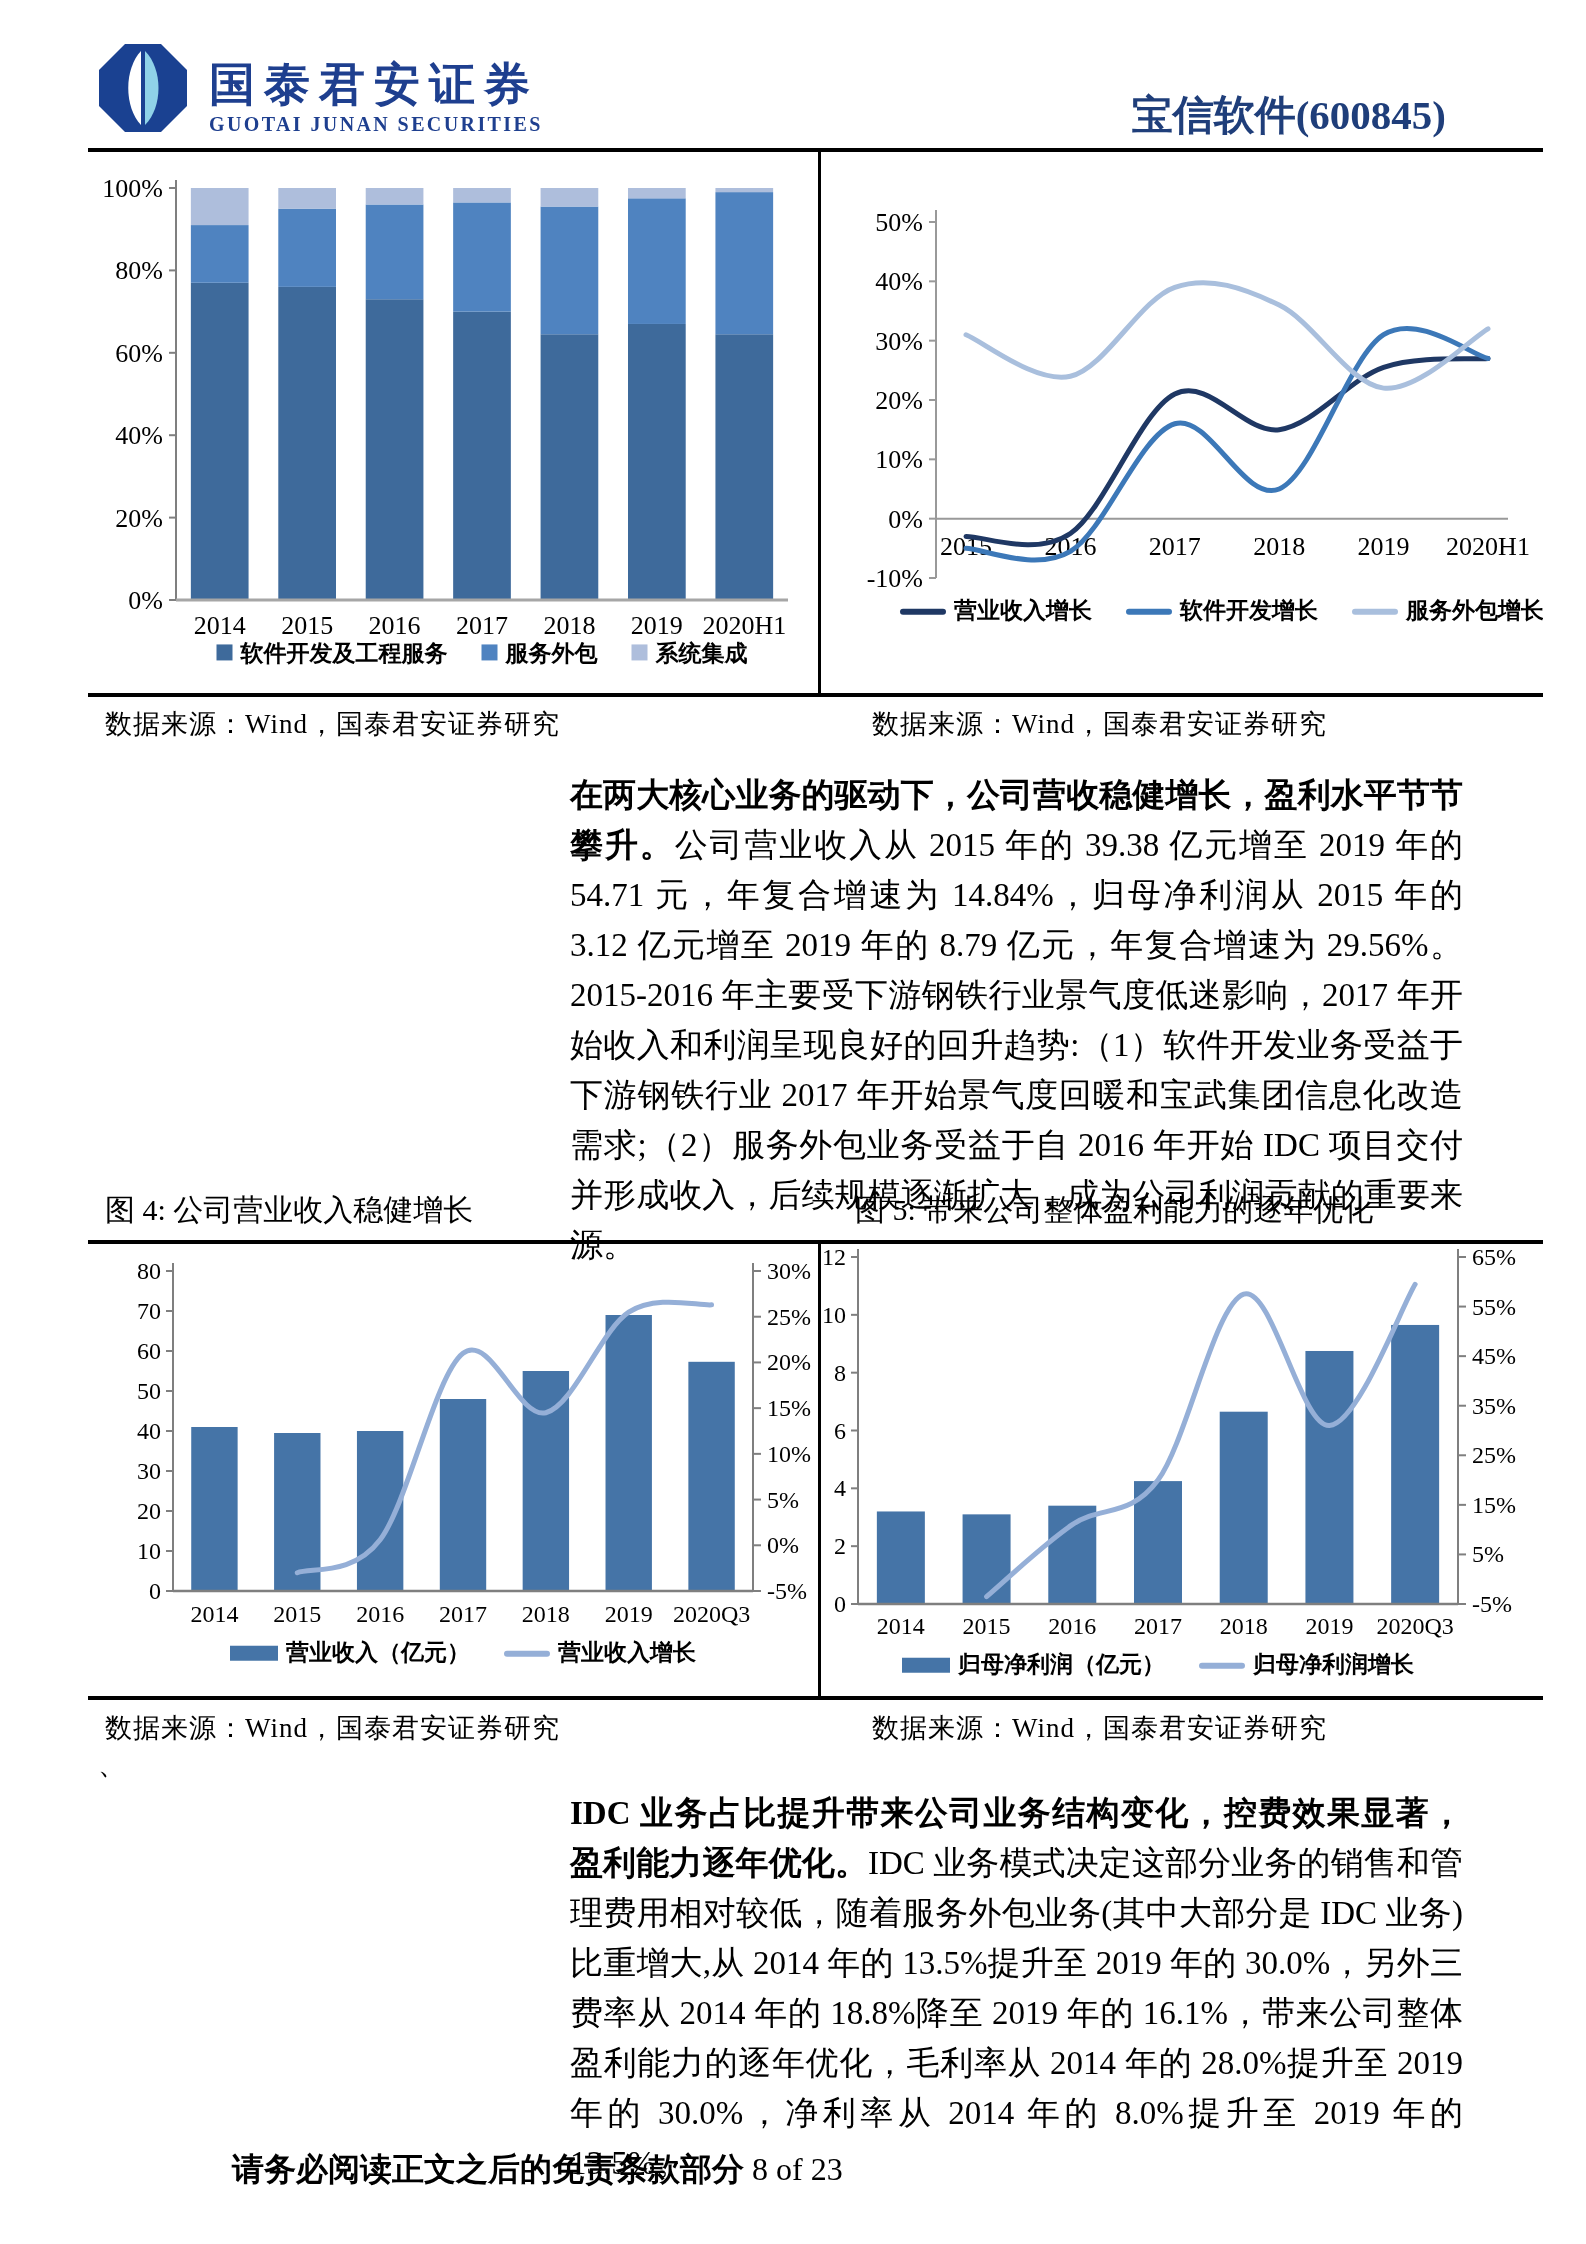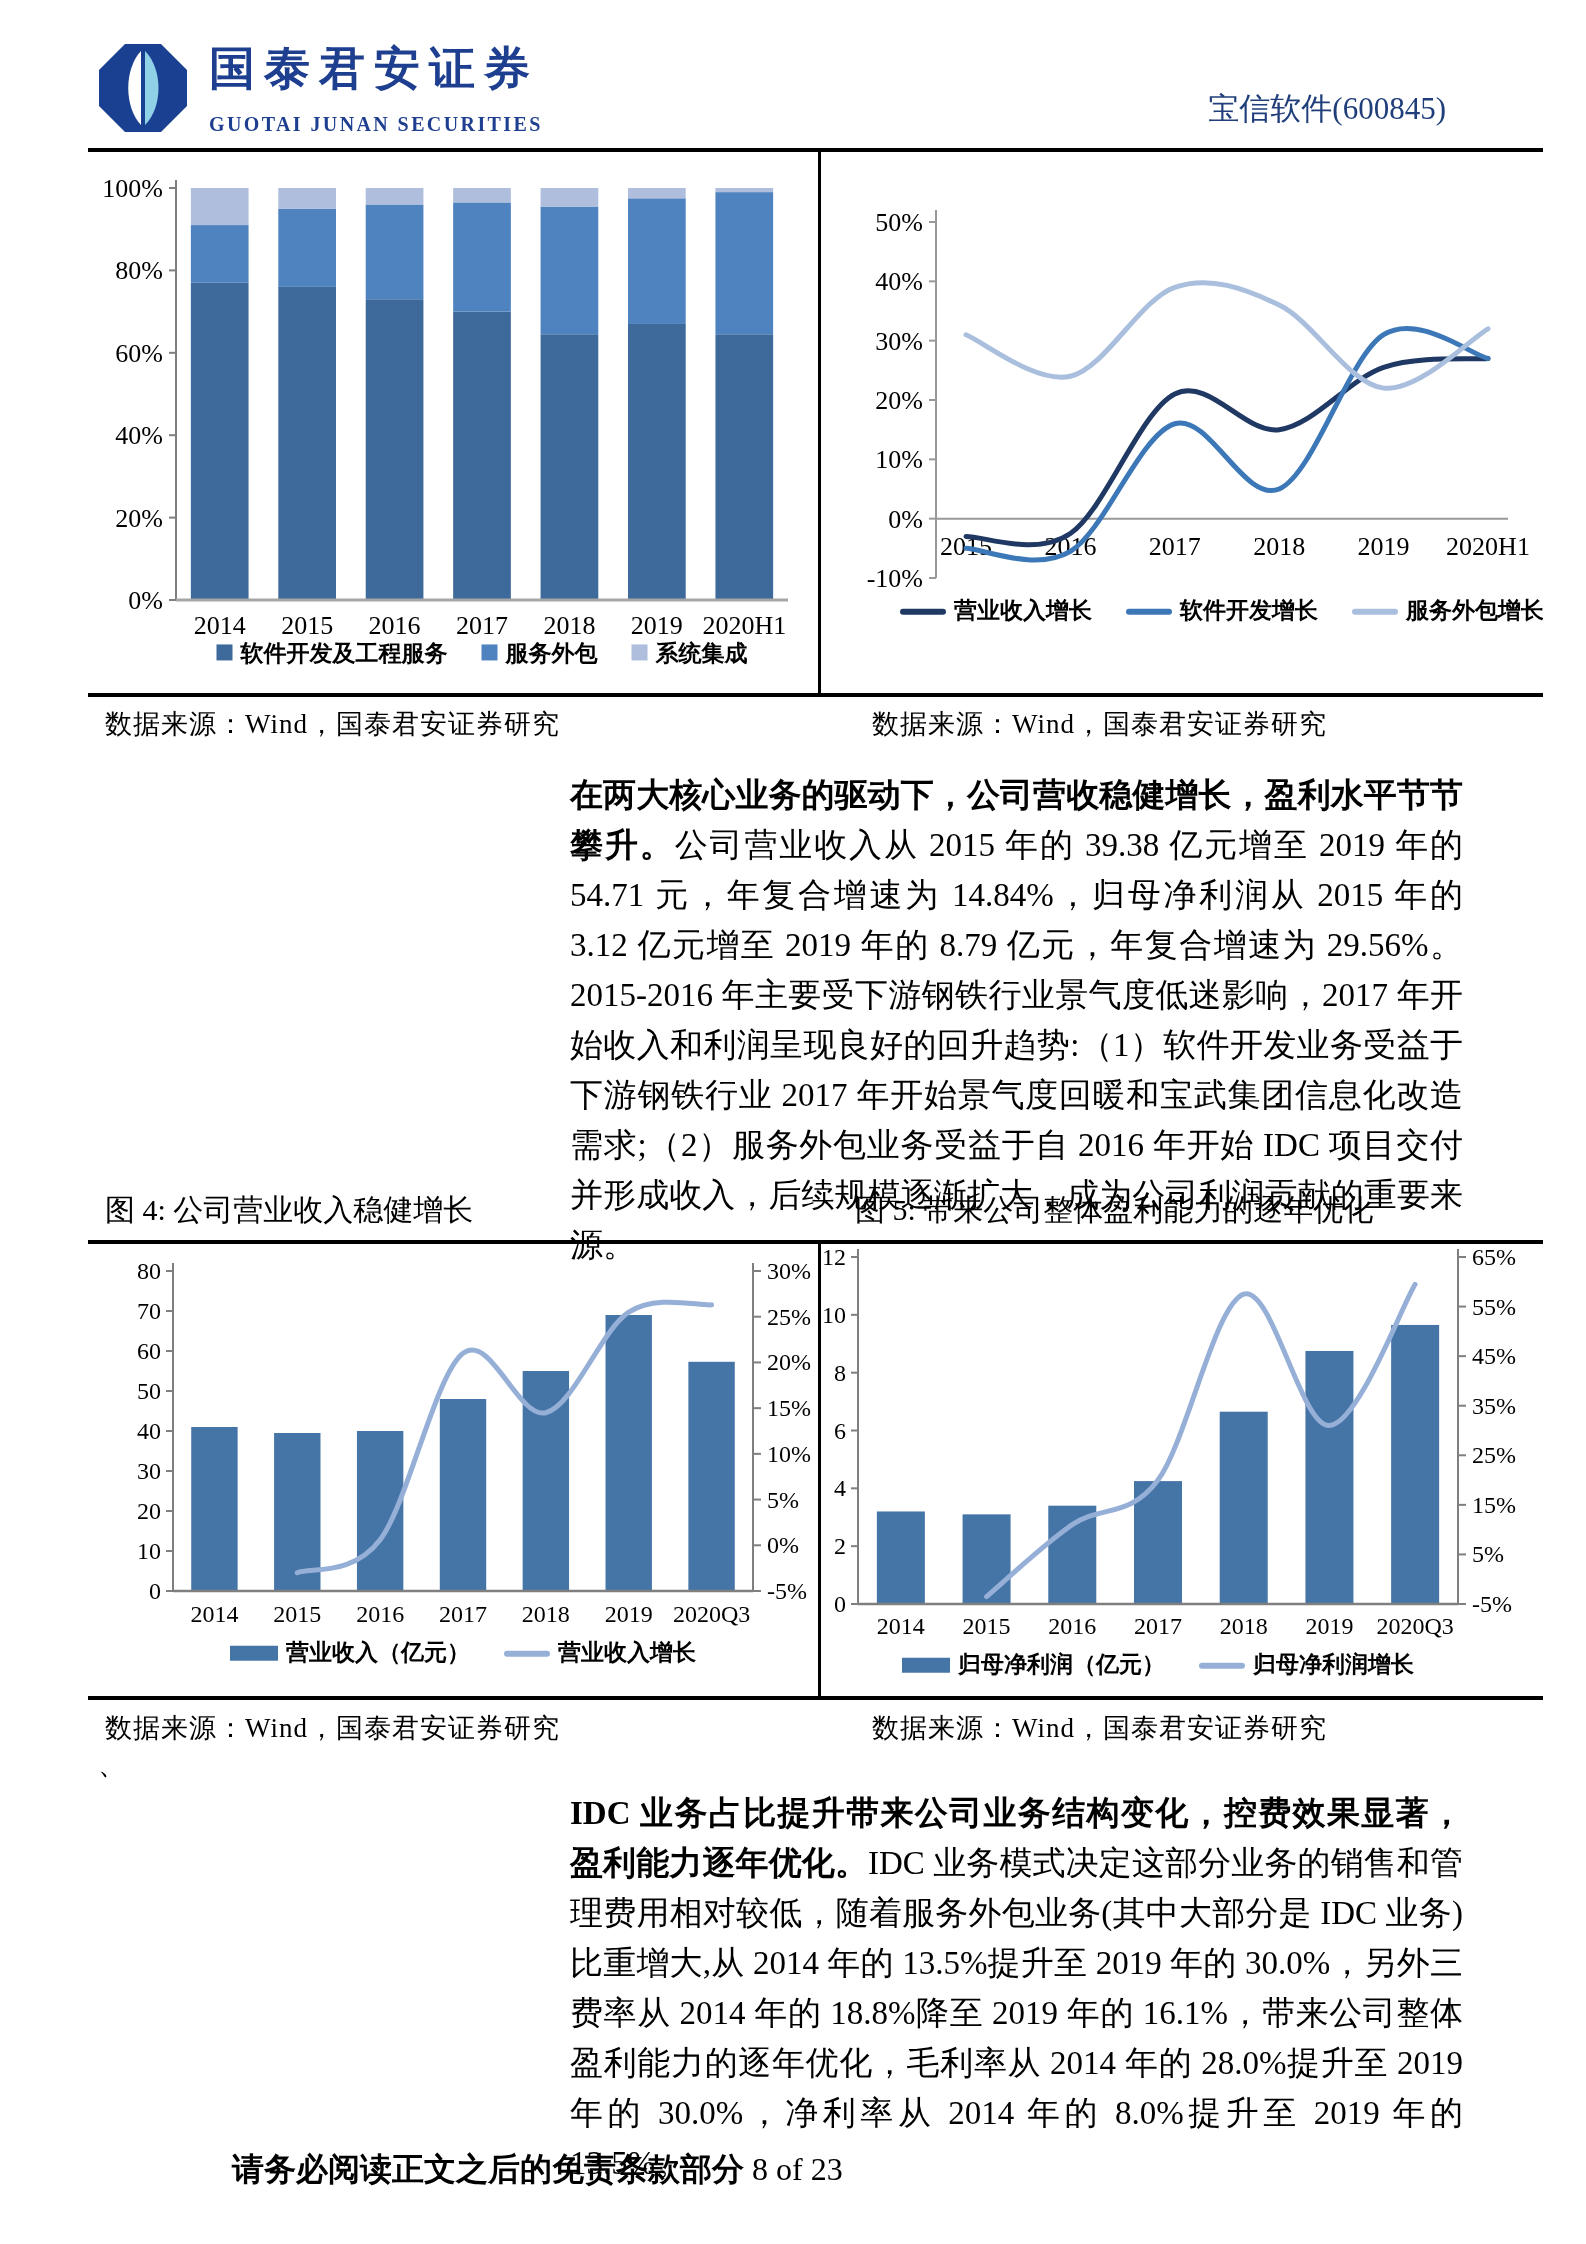--- a/index.html
+++ b/index.html
@@ -7,22 +7,22 @@
   body{width:1586px;height:2244px;position:relative;font-family:"Liberation Serif","DejaVu Serif",serif;color:#000;overflow:hidden}
   .abs{position:absolute}
   .rule{position:absolute;left:88px;width:1455px;height:4px;background:#000}
   .vline{position:absolute;width:3px;background:#000}
   .chart{position:absolute}
   .chart svg{font-family:"Liberation Serif","DejaVu Serif",serif;display:block}
   .caption{position:absolute;font-size:27px;letter-spacing:1px}
   .para{position:absolute;left:570px;width:893px;font-size:33px;line-height:50px;text-align:justify}
   .fig-title{position:absolute;font-size:30px;font-weight:normal}
   .brand-cn{font-size:46px;font-weight:bold;color:#1E3F8F;letter-spacing:9px;line-height:1.1}
-  .brand-en{font-size:20px;font-weight:bold;color:#1E3F8F;letter-spacing:2.4px;margin-top:18px}
-  .doc-title{position:absolute;top:88px;right:140px;font-size:31px;font-weight:normal;color:#1F3E7A}
+  .brand-en{font-size:20px;font-weight:bold;color:#1E3F8F;letter-spacing:2.4px;margin-top:2px}
+  .doc-title{position:absolute;top:88px;right:140px;font-size:41px;font-weight:bold;color:#1F3E7A}
   .footer{position:absolute;left:232px;top:2148px;font-size:32px}
   .stray{position:absolute;left:98px;top:1746px;font-size:28px}
 </style>
 </head>
 <body>
 
 <div class="abs" style="left:95px;top:40px;display:flex;align-items:flex-end;gap:18px">
   <svg width="96" height="96" viewBox="0 0 96 96">
     <polygon points="30,4 66,4 92,30 92,66 66,92 30,92 4,66 4,30" fill="#1A4191"></polygon>
     <path d="M46,11 C29,29 29,67 46,85 Z" fill="#ffffff"></path>

